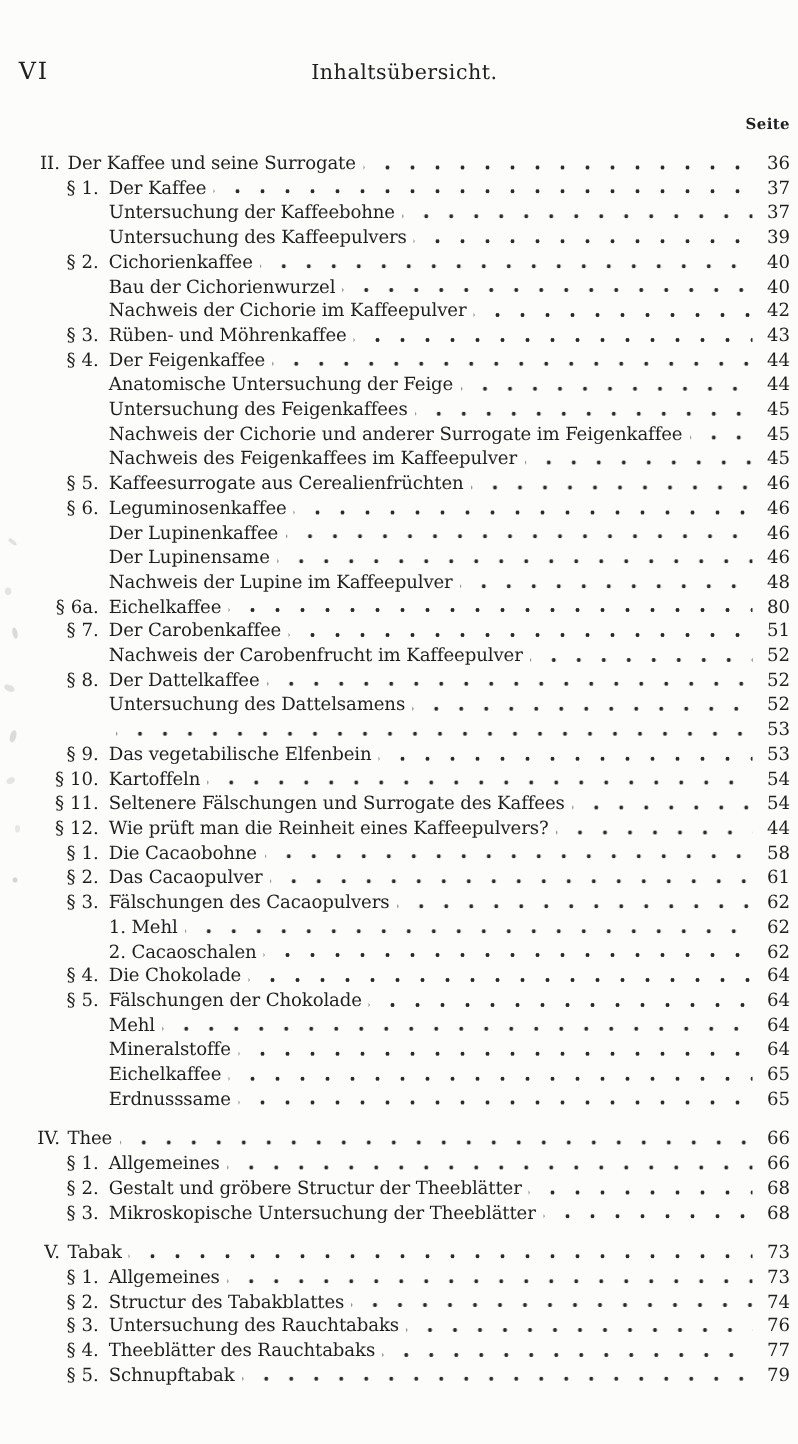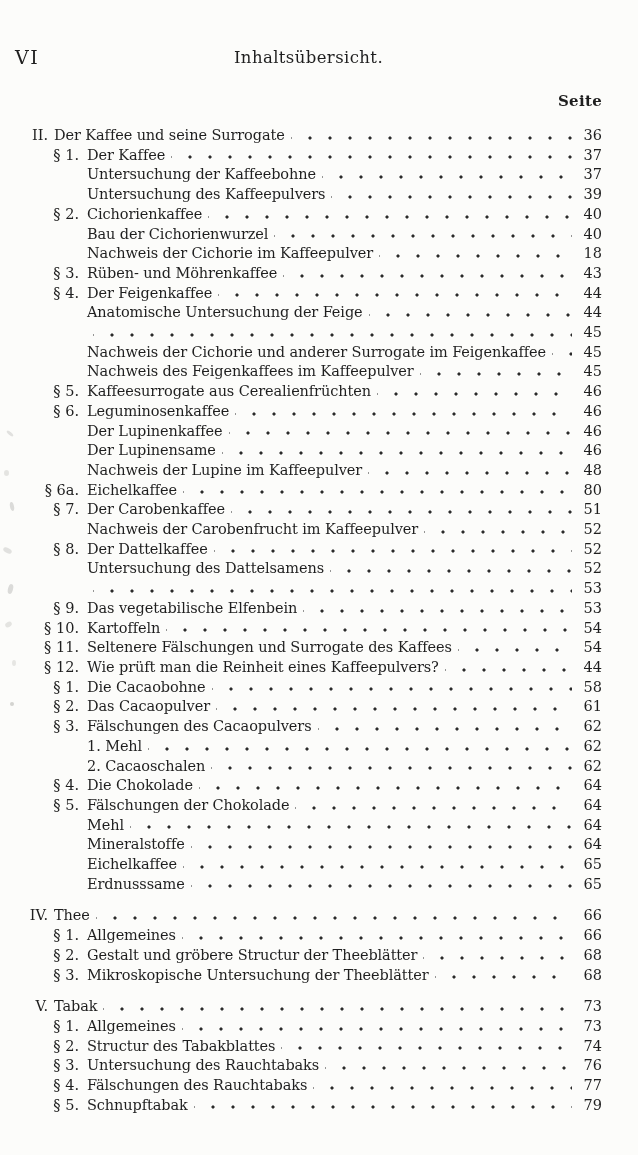--- a/index.html
+++ b/index.html
@@ -4,33 +4,33 @@
 <style>
   html, body { margin: 0; padding: 0; }
   body {
     width: 638px; height: 1155px;
     background: #fcfcfa;
     font-family: "DejaVu Serif", serif;
     color: #1f1f1f;
     position: relative;
     overflow: hidden;
   }
-  .page { padding: 46px 36px 0 15px; position: relative; }
+  .page { padding: 46px 6px 0 15px; position: relative; }
   .pagehead { position: relative; height: 26px; }
   .folio {
     position: absolute; left: 0; top: 0;
     font-size: 19px; letter-spacing: 1.5px;
   }
   .running-title {
     position: absolute; left: 0; right: 0; top: 2px;
     text-align: center; font-size: 16.5px; letter-spacing: .4px;
   }
   .seite {
     text-align: right; font-weight: bold;
-    font-size: 15px; letter-spacing: .3px;
+    font-size: 12px; letter-spacing: .3px;
     margin-top: 20px;
   }
   .toc { margin-top: 6px; }
   .row {
     display: flex; align-items: baseline;
     font-size: 14.5px; line-height: 19.7px;
     white-space: nowrap;
   }
   .toc .chapter { margin-top: 12px; }
   .toc .chapter:first-child { margin-top: 16px; }
@@ -96,21 +96,21 @@
       <div class="row entry">
         <span class="num para"></span>
         <span class="title">Bau der Cichorienwurzel</span>
         <span class="leader"></span>
         <span class="page-num">40</span>
       </div>
       <div class="row entry">
         <span class="num para"></span>
         <span class="title">Nachweis der Cichorie im Kaffeepulver</span>
         <span class="leader"></span>
-        <span class="page-num">18</span>
+        <span class="page-num">42</span>
       </div>
       <div class="row entry">
         <span class="num para">§ 3.</span>
         <span class="title">Rüben- und Möhrenkaffee</span>
         <span class="leader"></span>
         <span class="page-num">43</span>
       </div>
       <div class="row entry">
         <span class="num para">§ 4.</span>
         <span class="title">Der Feigenkaffee</span>
@@ -118,20 +118,21 @@
         <span class="page-num">44</span>
       </div>
       <div class="row entry">
         <span class="num para"></span>
         <span class="title">Anatomische Untersuchung der Feige</span>
         <span class="leader"></span>
         <span class="page-num">44</span>
       </div>
       <div class="row entry">
         <span class="num para"></span>
+        <span class="title">Untersuchung des Feigenkaffees</span>
         <span class="leader"></span>
         <span class="page-num">45</span>
       </div>
       <div class="row entry">
         <span class="num para"></span>
         <span class="title">Nachweis der Cichorie und anderer Surrogate im Feigenkaffee</span>
         <span class="leader"></span>
         <span class="page-num">45</span>
       </div>
       <div class="row entry">
@@ -338,21 +339,21 @@
         <span class="page-num">74</span>
       </div>
       <div class="row entry">
         <span class="num para">§ 3.</span>
         <span class="title">Untersuchung des Rauchtabaks</span>
         <span class="leader"></span>
         <span class="page-num">76</span>
       </div>
       <div class="row entry">
         <span class="num para">§ 4.</span>
-        <span class="title">Fälschungen des Rauchtabaks</span>
+        <span class="title">Theeblätter des Rauchtabaks</span>
         <span class="leader"></span>
         <span class="page-num">77</span>
       </div>
       <div class="row entry">
         <span class="num para">§ 5.</span>
         <span class="title">Schnupftabak</span>
         <span class="leader"></span>
         <span class="page-num">79</span>
       </div>
     </div>

